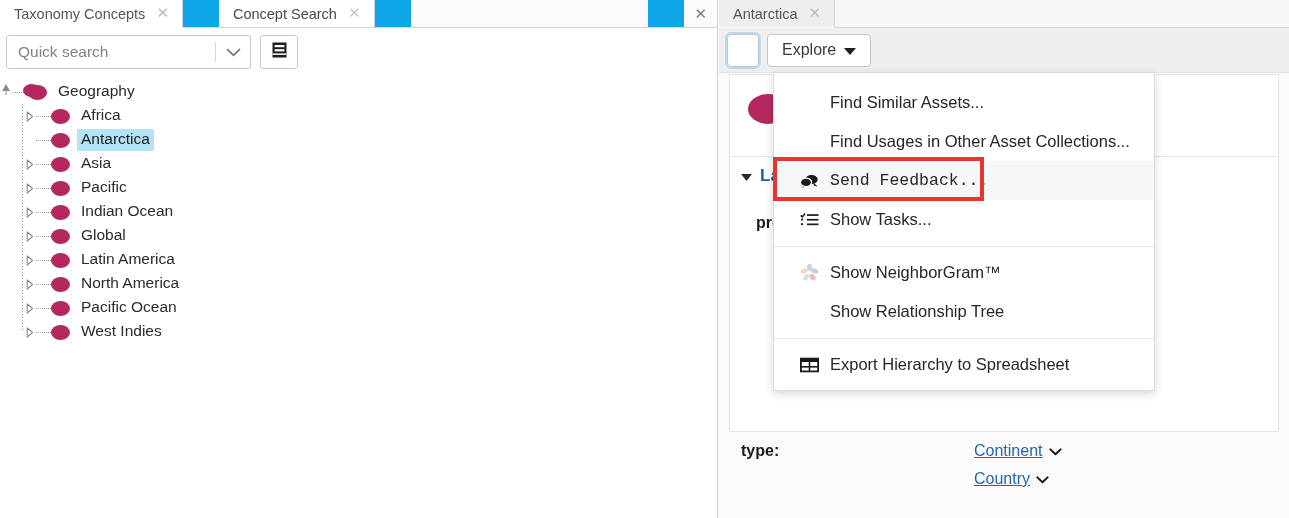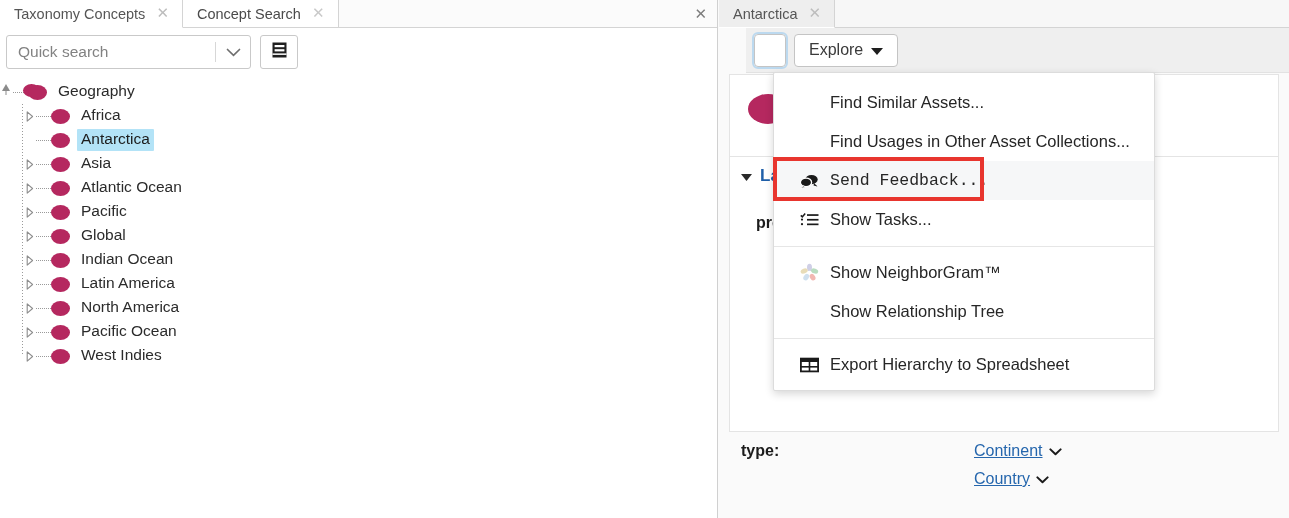--- a/index.html
+++ b/index.html
@@ -27,25 +27,26 @@
     width: 718px;
     height: 518px;
     background: #ffffff;
     border-right: 1px solid #d0d0d0;
     box-sizing: border-box;
   }
 
   .tabbar {
     position: relative;
     height: 28px;
-    background: #737373;
+    background: #0ea5e9;
     border-bottom: 1px solid #d4d4d4;
     display: flex;
     align-items: stretch;
     box-sizing: border-box;
+    gap: 36px;
   }
 
   .tab {
     display: flex;
     align-items: center;
     gap: 11px;
     padding: 0 13px 0 14px;
     font-size: 14.5px;
     color: #4a4a4a;
     background: #eeeeee;
@@ -230,21 +231,20 @@
 
   .toolbar {
     height: 45px;
     background: #efefef;
     display: flex;
     align-items: center;
     gap: 8px;
     padding: 0 8px;
     box-sizing: border-box;
     border-bottom: 1px solid #e2e2e2;
-    margin-left: 27px;
   }
   .kebab-btn {
     width: 32px;
     height: 33px;
     background: #fff;
     border: 1px solid #c4c4c4;
     border-radius: 4px;
     display: flex;
     align-items: center;
     justify-content: center;
@@ -505,63 +505,49 @@
             <div class="vline"></div>
             <div class="twisty">
               <svg width="8" height="11" viewBox="0 0 8 11">
                 <path d="M1.2 0.9 L6.6 5.5 L1.2 10.1 Z" fill="#ffffff" stroke="#8d8d8d" stroke-width="1.1" stroke-linejoin="round"></path>
               </svg>
             </div>
             <div class="dashes">
               <i></i>
             </div>
             <div class="node-dot"></div>
-            <div class="node-label">Atlantic Ocean</div>
-          </div>
-          <div class="tree-node">
-            <div style="width: 22px; flex: 0 0 22px; height: 24px;"></div>
-            <div class="vline"></div>
-            <div class="twisty">
-              <svg width="8" height="11" viewBox="0 0 8 11">
-                <path d="M1.2 0.9 L6.6 5.5 L1.2 10.1 Z" fill="#ffffff" stroke="#8d8d8d" stroke-width="1.1" stroke-linejoin="round"></path>
-              </svg>
-            </div>
-            <div class="dashes">
-              <i></i>
-            </div>
-            <div class="node-dot"></div>
             <div class="node-label">Pacific</div>
           </div>
           <div class="tree-node">
             <div style="width: 22px; flex: 0 0 22px; height: 24px;"></div>
             <div class="vline"></div>
             <div class="twisty">
               <svg width="8" height="11" viewBox="0 0 8 11">
                 <path d="M1.2 0.9 L6.6 5.5 L1.2 10.1 Z" fill="#ffffff" stroke="#8d8d8d" stroke-width="1.1" stroke-linejoin="round"></path>
               </svg>
             </div>
             <div class="dashes">
               <i></i>
             </div>
             <div class="node-dot"></div>
+            <div class="node-label">Indian Ocean</div>
+          </div>
+          <div class="tree-node">
+            <div style="width: 22px; flex: 0 0 22px; height: 24px;"></div>
+            <div class="vline"></div>
+            <div class="twisty">
+              <svg width="8" height="11" viewBox="0 0 8 11">
+                <path d="M1.2 0.9 L6.6 5.5 L1.2 10.1 Z" fill="#ffffff" stroke="#8d8d8d" stroke-width="1.1" stroke-linejoin="round"></path>
+              </svg>
+            </div>
+            <div class="dashes">
+              <i></i>
+            </div>
+            <div class="node-dot"></div>
             <div class="node-label">Global</div>
-          </div>
-          <div class="tree-node">
-            <div style="width: 22px; flex: 0 0 22px; height: 24px;"></div>
-            <div class="vline"></div>
-            <div class="twisty">
-              <svg width="8" height="11" viewBox="0 0 8 11">
-                <path d="M1.2 0.9 L6.6 5.5 L1.2 10.1 Z" fill="#ffffff" stroke="#8d8d8d" stroke-width="1.1" stroke-linejoin="round"></path>
-              </svg>
-            </div>
-            <div class="dashes">
-              <i></i>
-            </div>
-            <div class="node-dot"></div>
-            <div class="node-label">Indian Ocean</div>
           </div>
           <div class="tree-node">
             <div style="width: 22px; flex: 0 0 22px; height: 24px;"></div>
             <div class="vline"></div>
             <div class="twisty">
               <svg width="8" height="11" viewBox="0 0 8 11">
                 <path d="M1.2 0.9 L6.6 5.5 L1.2 10.1 Z" fill="#ffffff" stroke="#8d8d8d" stroke-width="1.1" stroke-linejoin="round"></path>
               </svg>
             </div>
             <div class="dashes">

